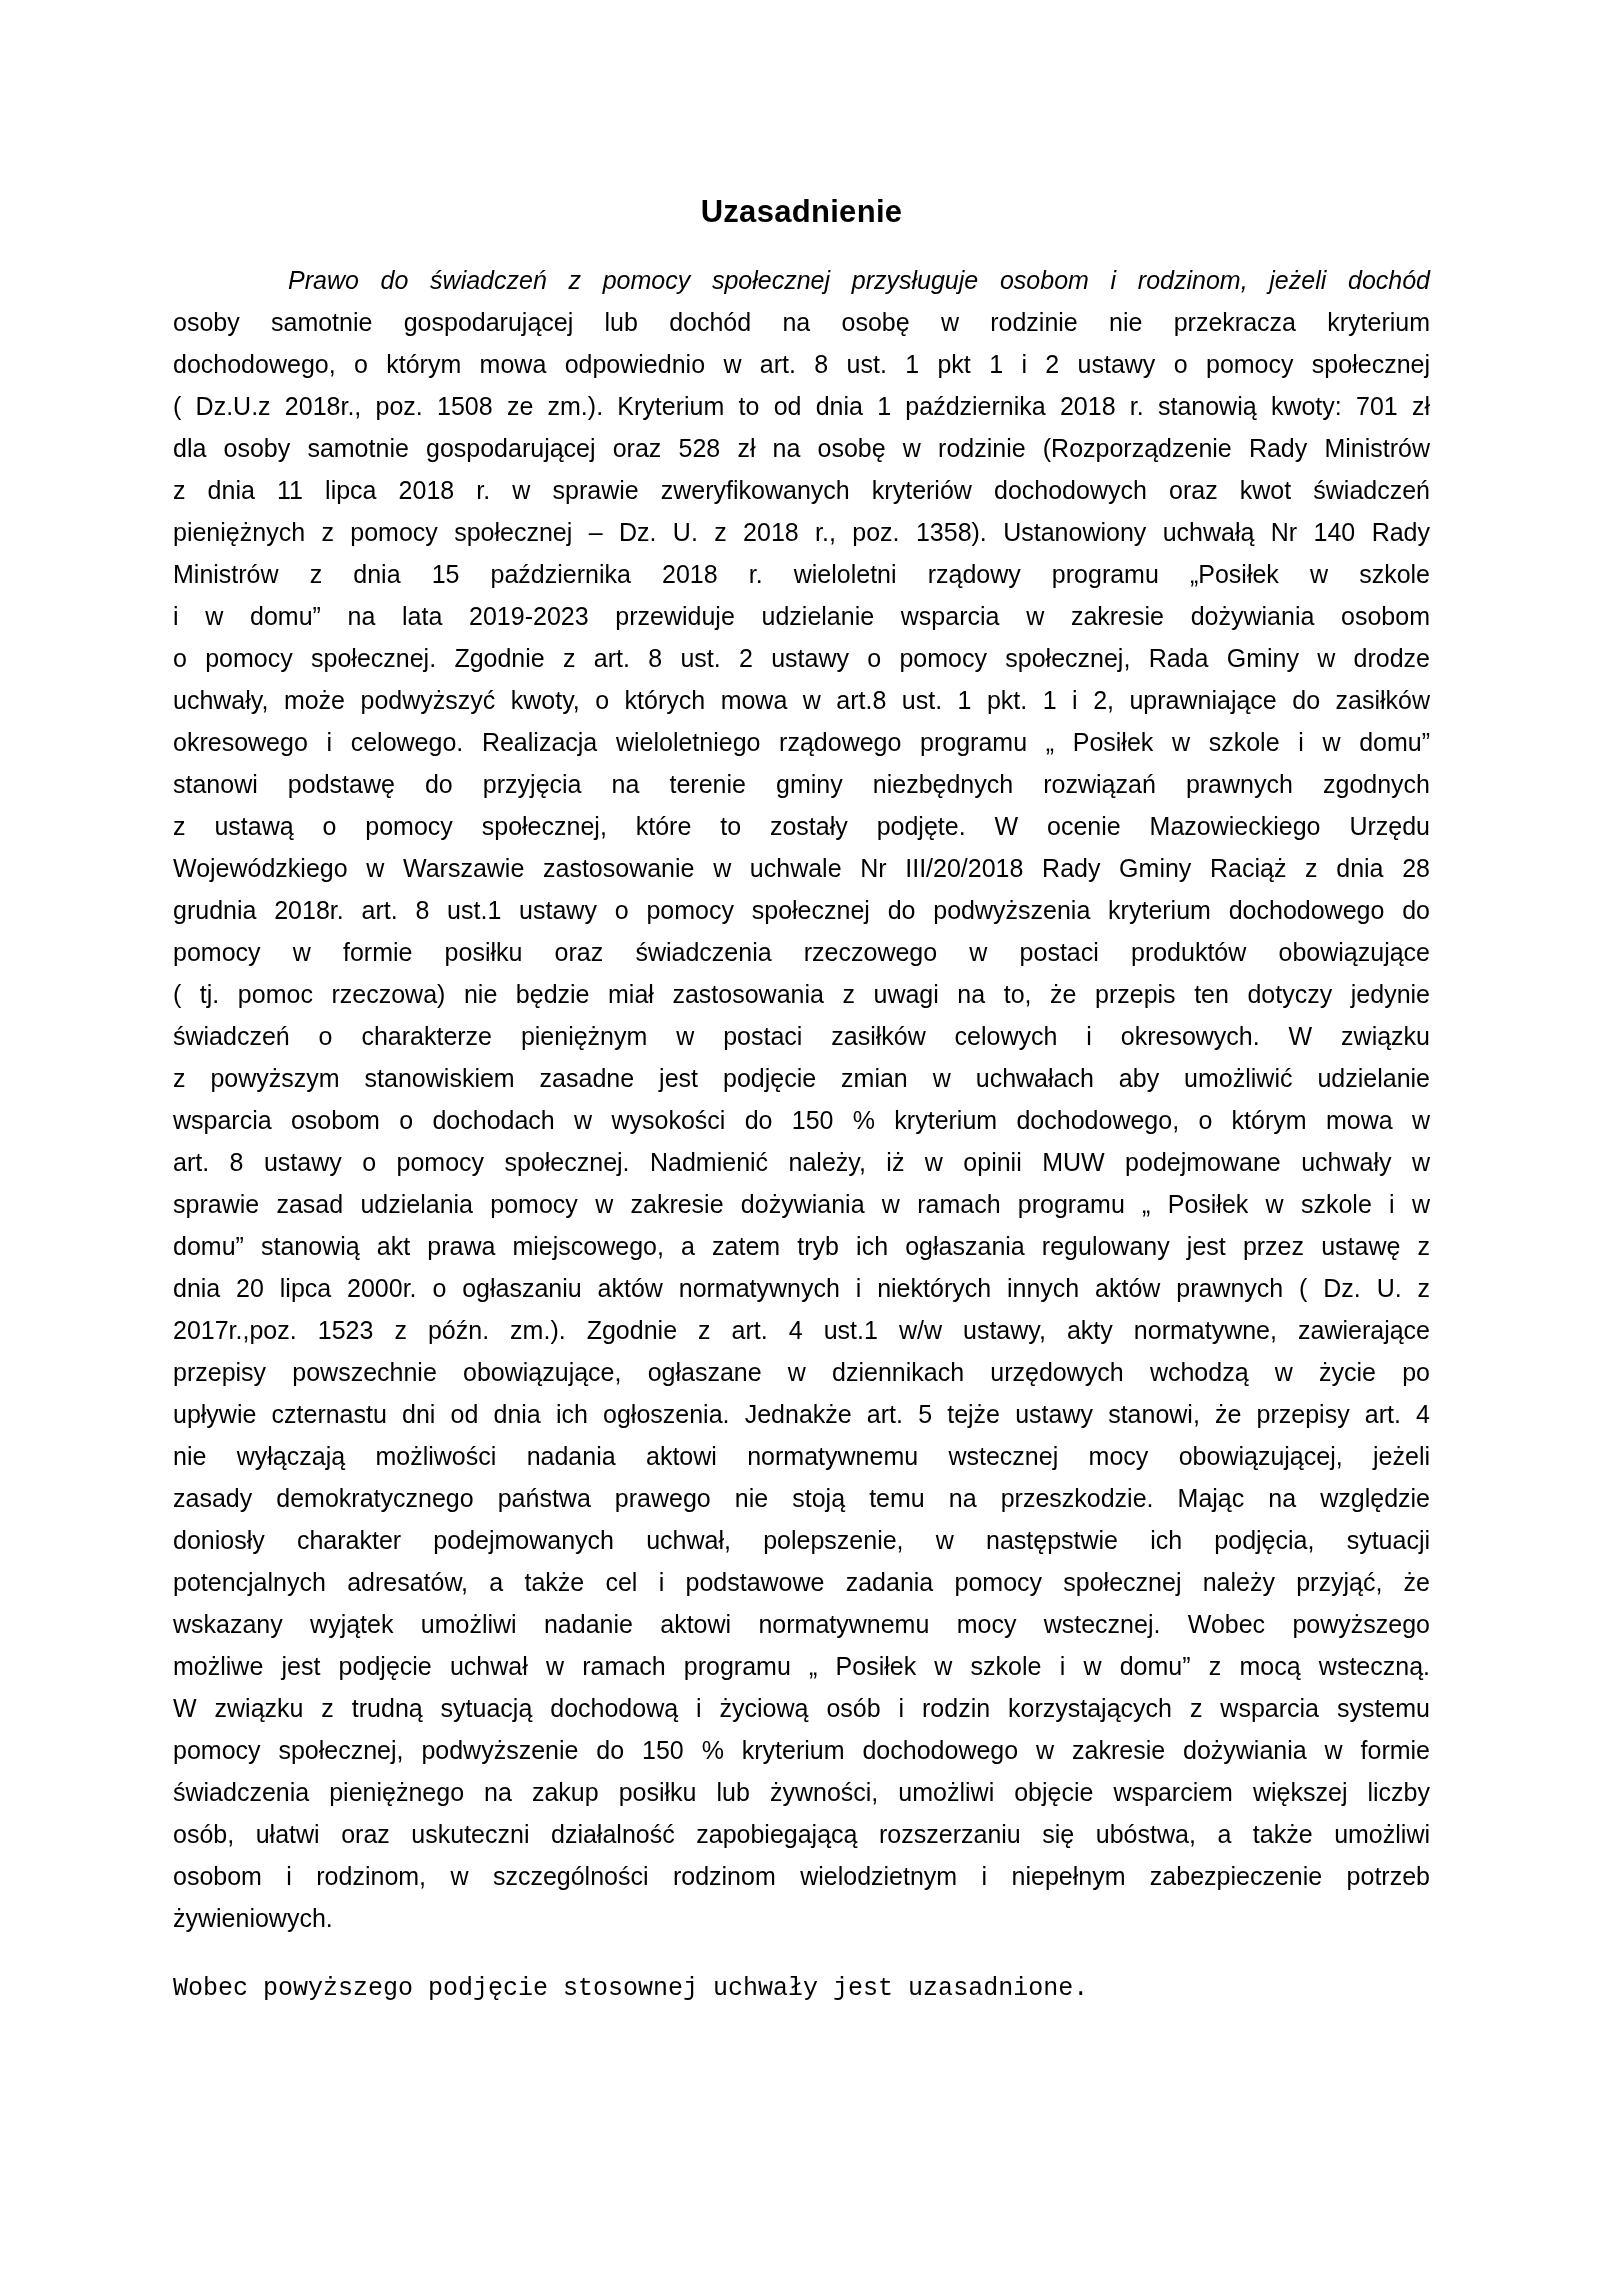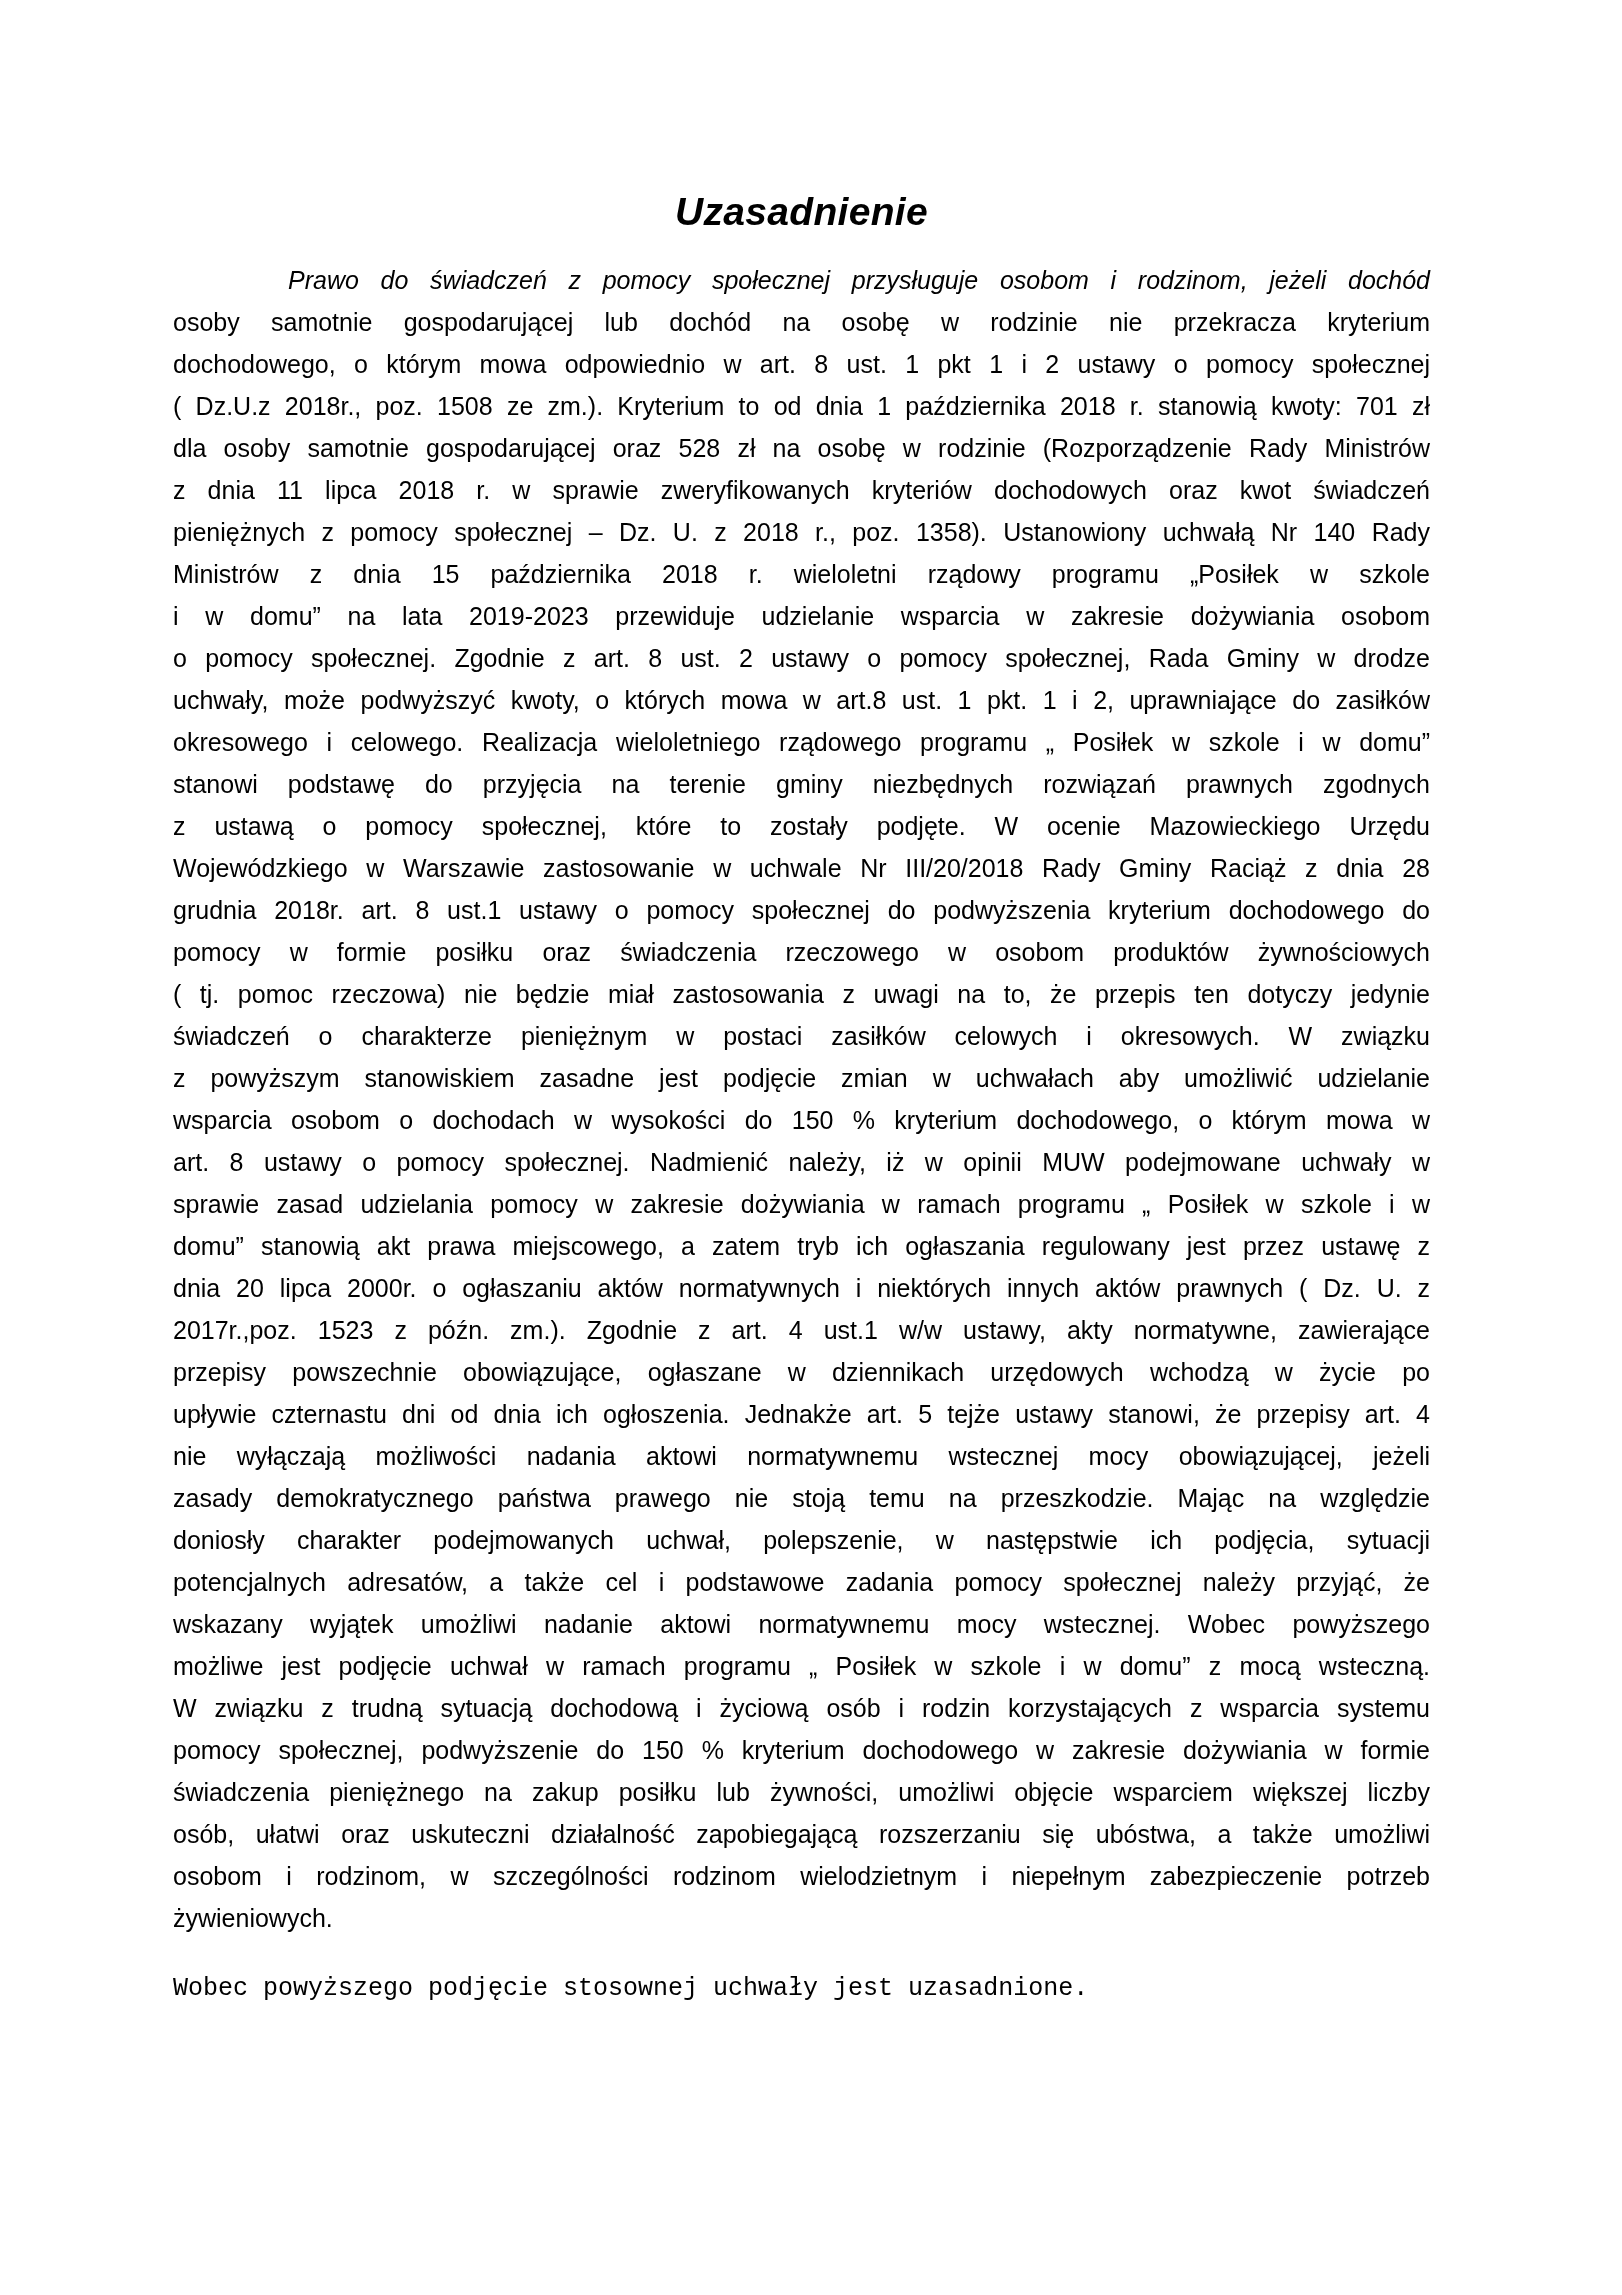--- a/index.html
+++ b/index.html
@@ -16,26 +16,25 @@
     color: #000000;
   }
   .page {
     position: absolute;
     left: 173px;
     top: 0;
     width: 1257px;
   }
   .doc-title {
     margin: 190px 0 0 0;
-    font-size: 39px;
+    font-size: 31px;
     font-weight: 700;
     line-height: 43px;
     text-align: center;
     letter-spacing: 0.3px;
-    font-style: italic;
   }
   .para {
     margin-top: 26px;
   }
   .line {
     font-size: 25px;
     line-height: 42px;
     height: 42px;
     text-align: justify;
     text-align-last: justify;
@@ -73,21 +72,21 @@
       <div class="line">pieniężnych z pomocy społecznej – Dz. U. z 2018 r., poz. 1358). Ustanowiony uchwałą Nr 140 Rady</div>
       <div class="line">Ministrów z dnia 15 października 2018 r. wieloletni rządowy programu „Posiłek w szkole</div>
       <div class="line">i w domu” na lata 2019-2023 przewiduje udzielanie wsparcia w zakresie dożywiania osobom</div>
       <div class="line">o pomocy społecznej. Zgodnie z art. 8 ust. 2 ustawy o pomocy społecznej, Rada Gminy w drodze</div>
       <div class="line">uchwały, może podwyższyć kwoty, o których mowa w art.8 ust. 1 pkt. 1 i 2, uprawniające do zasiłków</div>
       <div class="line">okresowego i celowego. Realizacja wieloletniego rządowego programu „ Posiłek w szkole i w domu”</div>
       <div class="line">stanowi podstawę do przyjęcia na terenie gminy niezbędnych rozwiązań prawnych zgodnych</div>
       <div class="line">z ustawą o pomocy społecznej, które to zostały podjęte. W ocenie Mazowieckiego Urzędu</div>
       <div class="line">Wojewódzkiego w Warszawie zastosowanie w uchwale Nr III/20/2018 Rady Gminy Raciąż z dnia 28</div>
       <div class="line">grudnia 2018r. art. 8 ust.1 ustawy o pomocy społecznej do podwyższenia kryterium dochodowego do</div>
-      <div class="line">pomocy w formie posiłku oraz świadczenia rzeczowego w osobom produktów żywnościowych</div>
+      <div class="line">pomocy w formie posiłku oraz świadczenia rzeczowego w postaci produktów obowiązujące</div>
       <div class="line">( tj. pomoc rzeczowa) nie będzie miał zastosowania z uwagi na to, że przepis ten dotyczy jedynie</div>
       <div class="line">świadczeń o charakterze pieniężnym w postaci zasiłków celowych i okresowych. W związku</div>
       <div class="line">z powyższym stanowiskiem zasadne jest podjęcie zmian w uchwałach aby umożliwić udzielanie</div>
       <div class="line">wsparcia osobom o dochodach w wysokości do 150 % kryterium dochodowego, o którym mowa w</div>
       <div class="line">art. 8 ustawy o pomocy społecznej. Nadmienić należy, iż w opinii MUW podejmowane uchwały w</div>
       <div class="line">sprawie zasad udzielania pomocy w zakresie dożywiania w ramach programu „ Posiłek w szkole i w</div>
       <div class="line">domu” stanowią akt prawa miejscowego, a zatem tryb ich ogłaszania regulowany jest przez ustawę z</div>
       <div class="line">dnia 20 lipca 2000r. o ogłaszaniu aktów normatywnych i niektórych innych aktów prawnych ( Dz. U. z</div>
       <div class="line">2017r.,poz. 1523 z późn. zm.). Zgodnie z art. 4 ust.1 w/w ustawy, akty normatywne, zawierające</div>
       <div class="line">przepisy powszechnie obowiązujące, ogłaszane w dziennikach urzędowych wchodzą w życie po</div>

